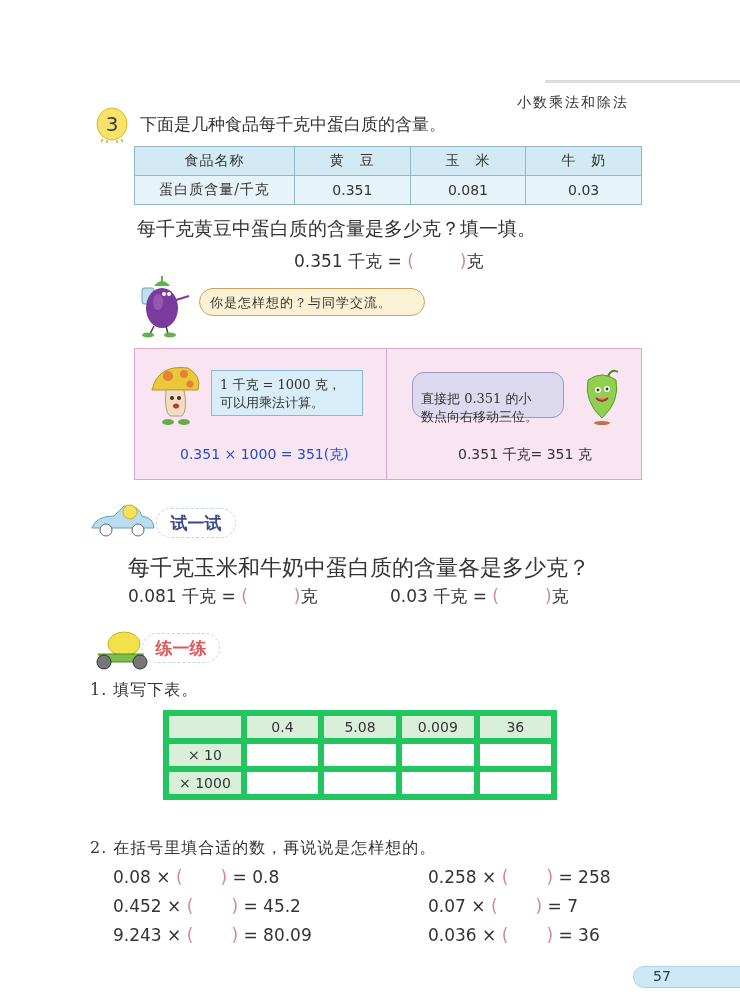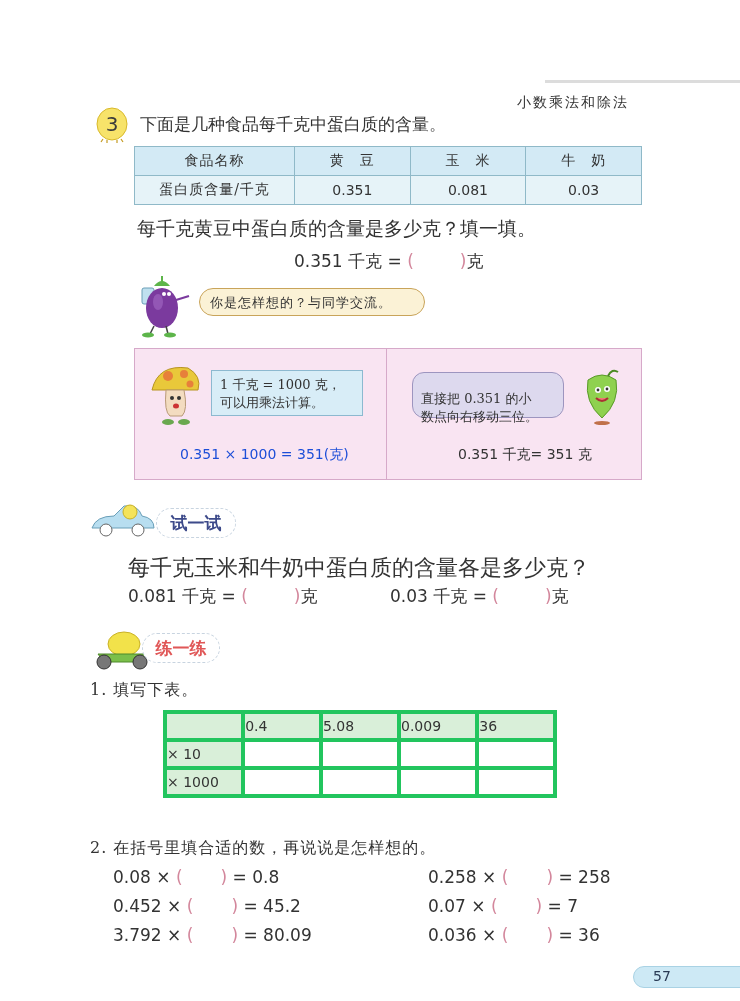--- a/index.html
+++ b/index.html
@@ -47,21 +47,21 @@
   .try-cloud { left: 156px; top: 508px; width: 80px; height: 30px; border-radius: 15px; background: #fff; border: 1px dashed #c8d4e0; font-size: 17px; font-weight: bold; color: #3d4a8a; text-align: center; padding-top: 3px; }
   .try-question { left: 128px; top: 553px; font-size: 22px; color: #333; }
   .try-eq1 { left: 128px; top: 585px; font-size: 17px; color: #333; }
   .try-eq2 { left: 390px; top: 585px; font-size: 17px; color: #333; }
 
   
   .bike { left: 90px; top: 630px; width: 66px; height: 40px; }
   .practice-cloud { left: 142px; top: 633px; width: 78px; height: 30px; border-radius: 15px; background: #fff; border: 1px dashed #c8d4e0; font-size: 17px; font-weight: bold; color: #e05757; text-align: center; padding-top: 3px; }
   .ex1-title { left: 90px; top: 680px; font-size: 16px; color: #333; font-family: "DejaVu Serif", serif; letter-spacing: 1px; }
   .fill-table { left: 163px; top: 710px; width: 394px; }
-  .fill-table td { border: 4px solid #22c55e; height: 28px; text-align: left; font-size: 14px; color: #333; width: 79px; }
+  .fill-table td { border: 6px solid #22c55e; height: 28px; text-align: center; font-size: 14px; color: #333; width: 79px; }
   .fill-table tr.head td { background: #d9efd9; }
   .fill-table td.rowhead { background: #d9efd9; }
   .fill-table td.cell { background: #fff; }
 
   .ex2-title { left: 90px; top: 838px; font-size: 16px; color: #333; font-family: "DejaVu Serif", serif; letter-spacing: 1px; }
   .ex2-item { font-size: 17px; color: #333; }
 
   
   .page-tab { left: 633px; top: 966px; width: 110px; height: 22px; background: #cde9f5; border-radius: 11px 0 0 11px; border: 1px solid #a9d2e4; }
   .page-num { left: 653px; top: 968px; font-size: 14px; color: #2a3b55; }
@@ -212,20 +212,20 @@
 <div class="abs ex2-item" style="left:428px; top:867px;">
   <span>0.258 × </span><span class="paren">(</span><span class="blank-sm"></span><span class="paren">)</span><span> = 258</span>
 </div>
 <div class="abs ex2-item" style="left:113px; top:896px;">
   <span>0.452 × </span><span class="paren">(</span><span class="blank-sm"></span><span class="paren">)</span><span> = 45.2</span>
 </div>
 <div class="abs ex2-item" style="left:428px; top:896px;">
   <span>0.07 × </span><span class="paren">(</span><span class="blank-sm"></span><span class="paren">)</span><span> = 7</span>
 </div>
 <div class="abs ex2-item" style="left:113px; top:925px;">
-  <span>3.792 × </span><span class="paren">(</span><span class="blank-sm"></span><span class="paren">)</span><span> = 80.09</span>
+  <span>9.243 × </span><span class="paren">(</span><span class="blank-sm"></span><span class="paren">)</span><span> = 80.09</span>
 </div>
 <div class="abs ex2-item" style="left:428px; top:925px;">
   <span>0.036 × </span><span class="paren">(</span><span class="blank-sm"></span><span class="paren">)</span><span> = 36</span>
 </div>
 
 <div class="abs page-tab"></div>
 <div class="abs page-num">57</div>
 
 </body></html>

